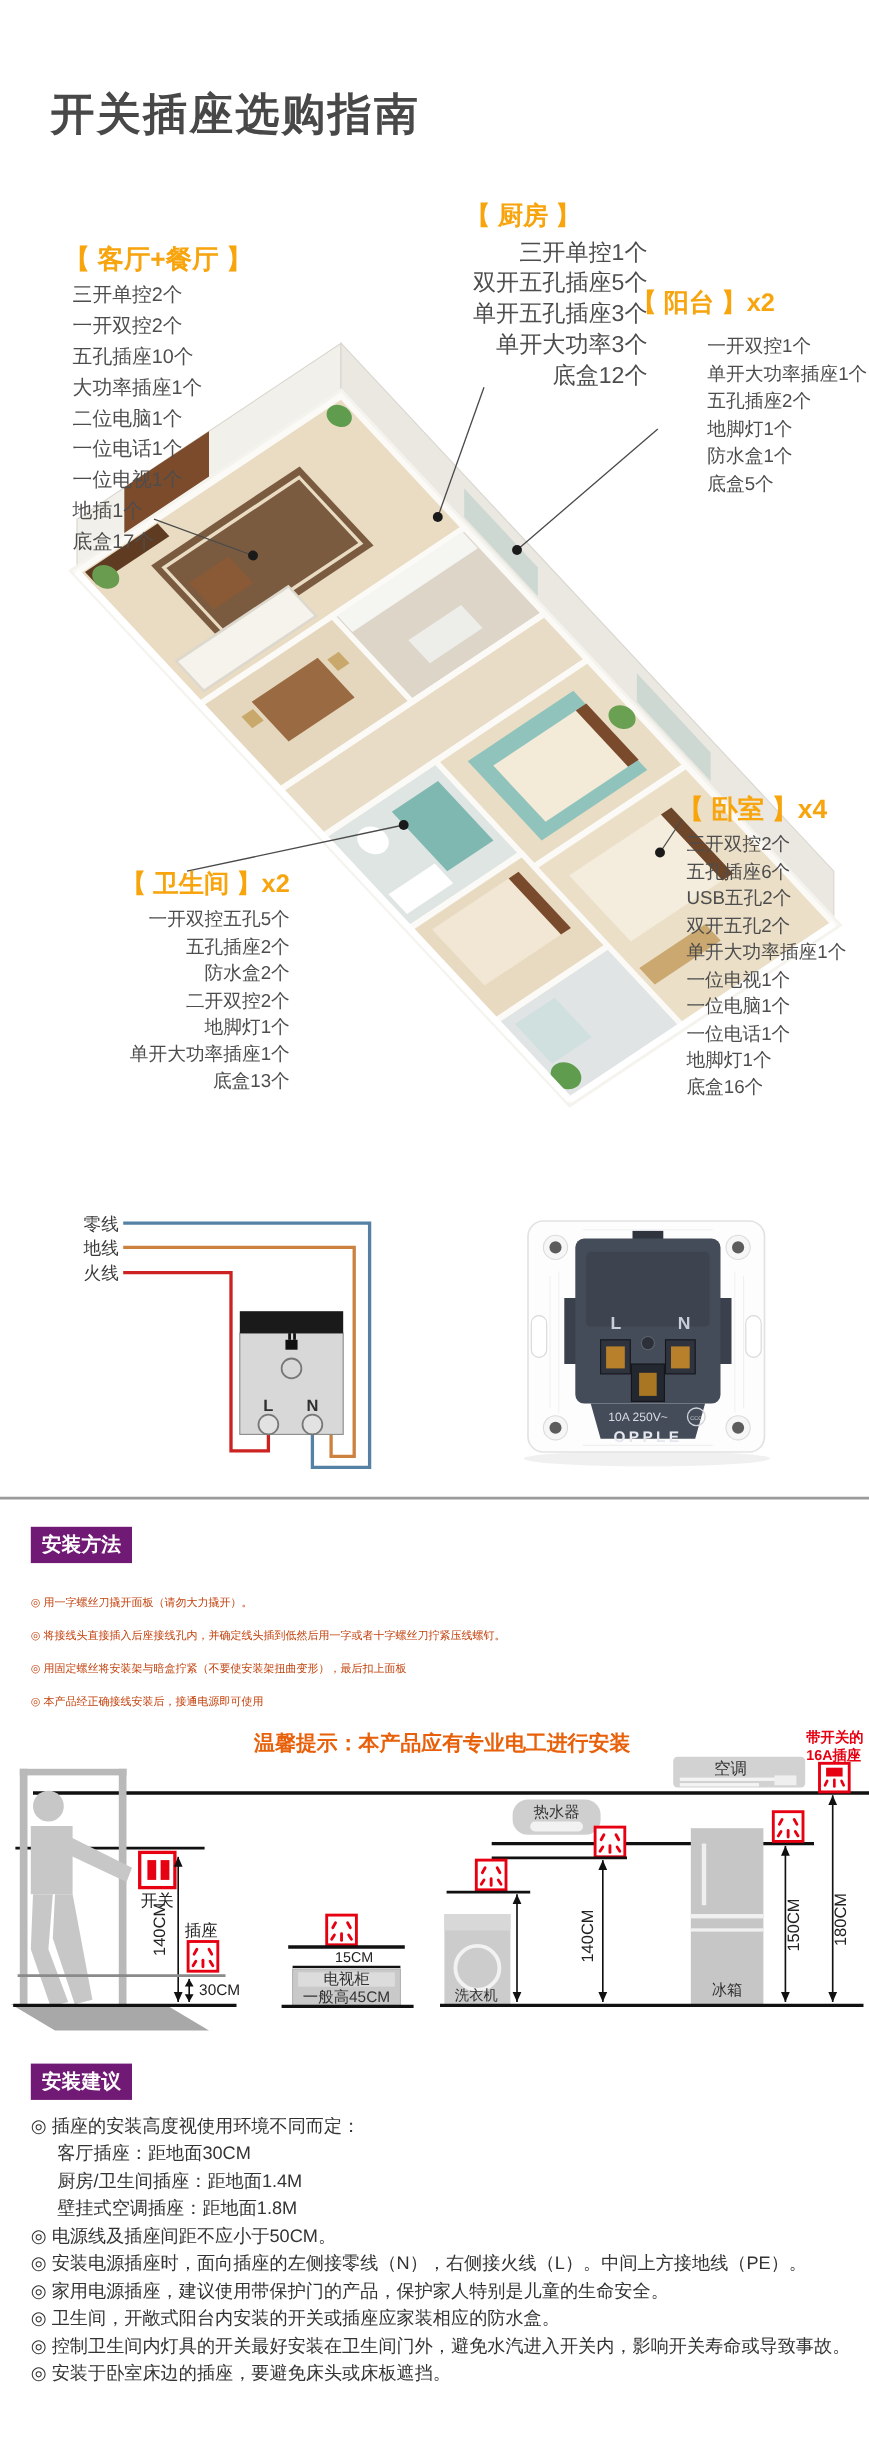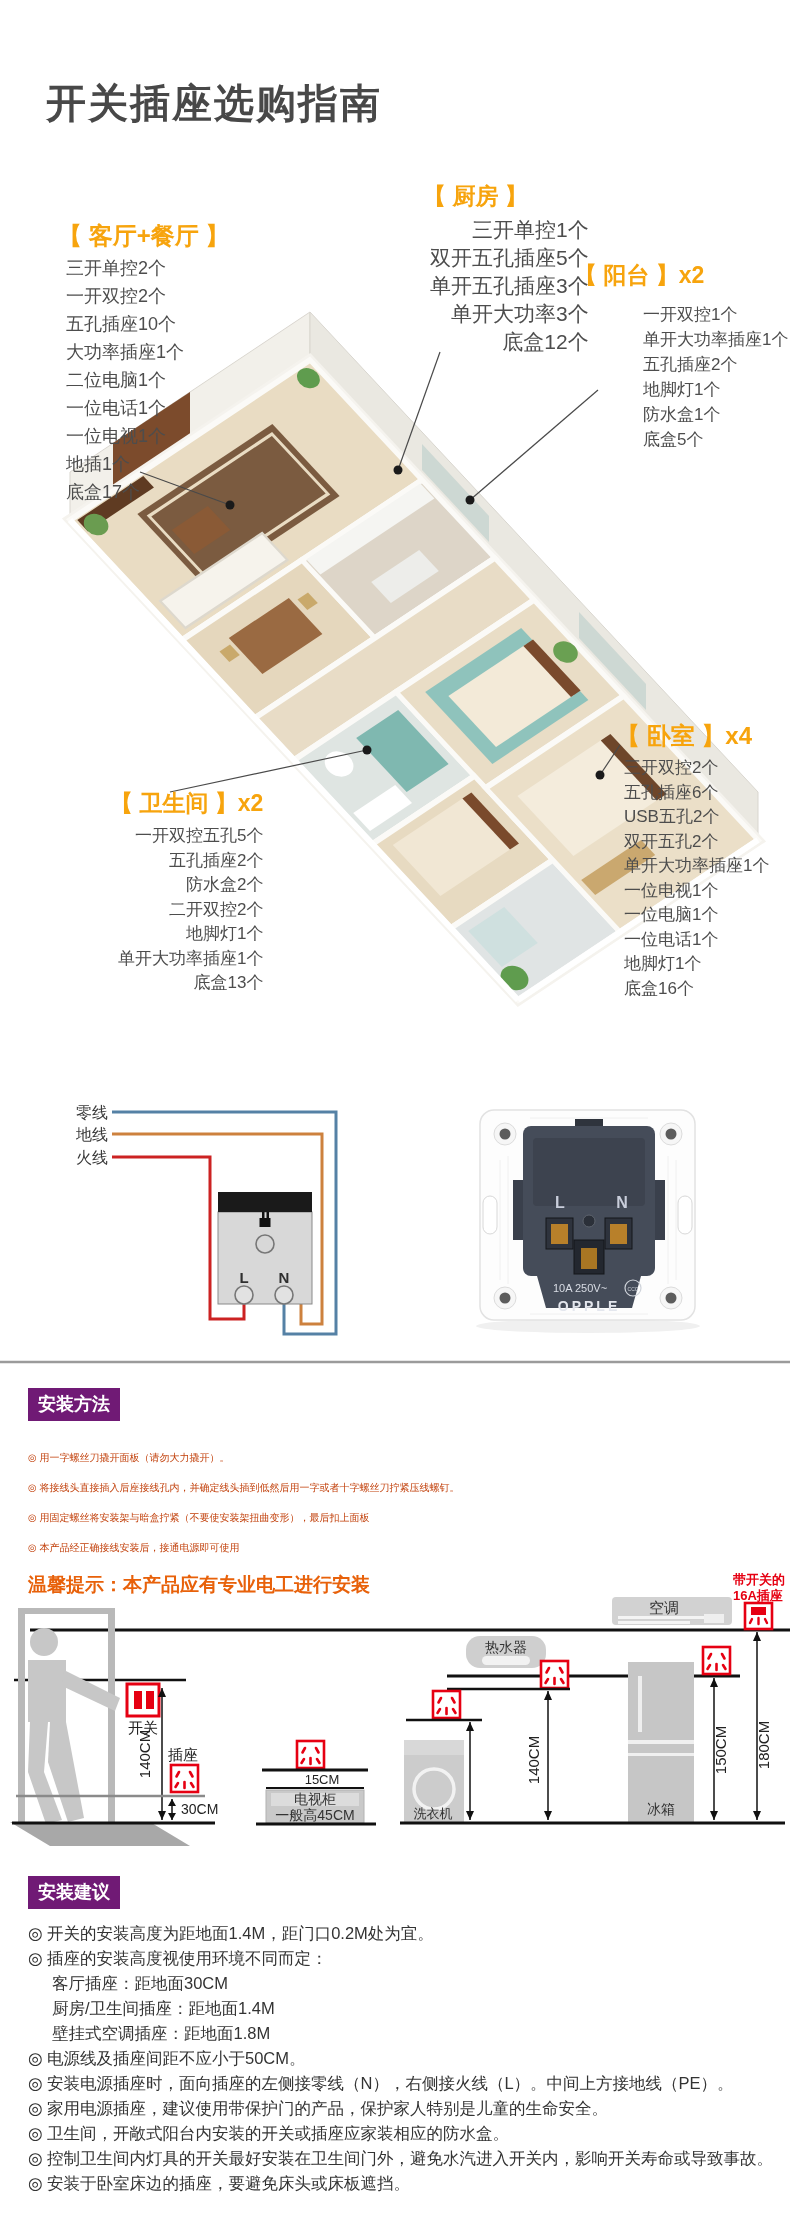--- a/index.html
+++ b/index.html
@@ -20,21 +20,21 @@
   .r-bedroom-label{left:616px;top:720px;font-size:24px;}
   .r-bedroom-list{left:624px;top:756px;font-size:17px;line-height:24.5px;}
   .r-bath-label{left:110px;top:788px;font-size:23px;}
   .r-bath-list{left:118px;top:824px;font-size:17px;line-height:24.5px;text-align:right;}
   .section{position:absolute;left:28px;width:748px;}
   .sec-method{top:1388px;}
   .sec-advice{top:1876px;}
   .badge{display:inline-block;background:#701a75;color:#fff;font-size:18px;font-weight:bold;
          padding:4px 10px 5px 10px;margin:0 0 16px 0;}
   .sec-method p{margin:12px 0 13px 0;font-size:10px;line-height:17px;color:#c2410c;white-space:nowrap;}
-  .warning{margin-top:16px;font-size:19px;font-weight:bold;color:#e8610a;}
+  .warning{margin-top:16px;font-size:19px;font-weight:bold;color:#e8610a;text-align:center;}
   .sec-advice p{margin:0 0 8px 0;font-size:16.5px;line-height:17px;color:#333;white-space:nowrap;}
   .sec-advice p.sub{padding-left:24px;}
 </style>
 </head>
 <body>
 
 <div class="page">
 
   <svg class="art" width="790" height="2239" viewBox="0 0 790 2239">
     <defs>
@@ -342,21 +342,20 @@
     <div class="badge">安装方法</div>
     <p>◎ 用一字螺丝刀撬开面板（请勿大力撬开）。</p>
     <p>◎ 将接线头直接插入后座接线孔内，并确定线头插到低然后用一字或者十字螺丝刀拧紧压线螺钉。</p>
     <p>◎ 用固定螺丝将安装架与暗盒拧紧（不要使安装架扭曲变形），最后扣上面板</p>
     <p>◎ 本产品经正确接线安装后，接通电源即可使用</p>
     <div class="warning">温馨提示：本产品应有专业电工进行安装</div>
   </div>
 
   <div class="section sec-advice">
     <div class="badge">安装建议</div>
-    <p>◎ 开关的安装高度为距地面1.4M，距门口0.2M处为宜。</p>
     <p>◎ 插座的安装高度视使用环境不同而定：</p>
     <p class="sub">客厅插座：距地面30CM</p>
     <p class="sub">厨房/卫生间插座：距地面1.4M</p>
     <p class="sub">壁挂式空调插座：距地面1.8M</p>
     <p>◎ 电源线及插座间距不应小于50CM。</p>
     <p>◎ 安装电源插座时，面向插座的左侧接零线（N），右侧接火线（L）。中间上方接地线（PE）。</p>
     <p>◎ 家用电源插座，建议使用带保护门的产品，保护家人特别是儿童的生命安全。</p>
     <p>◎ 卫生间，开敞式阳台内安装的开关或插座应家装相应的防水盒。</p>
     <p>◎ 控制卫生间内灯具的开关最好安装在卫生间门外，避免水汽进入开关内，影响开关寿命或导致事故。</p>
     <p>◎ 安装于卧室床边的插座，要避免床头或床板遮挡。</p>

